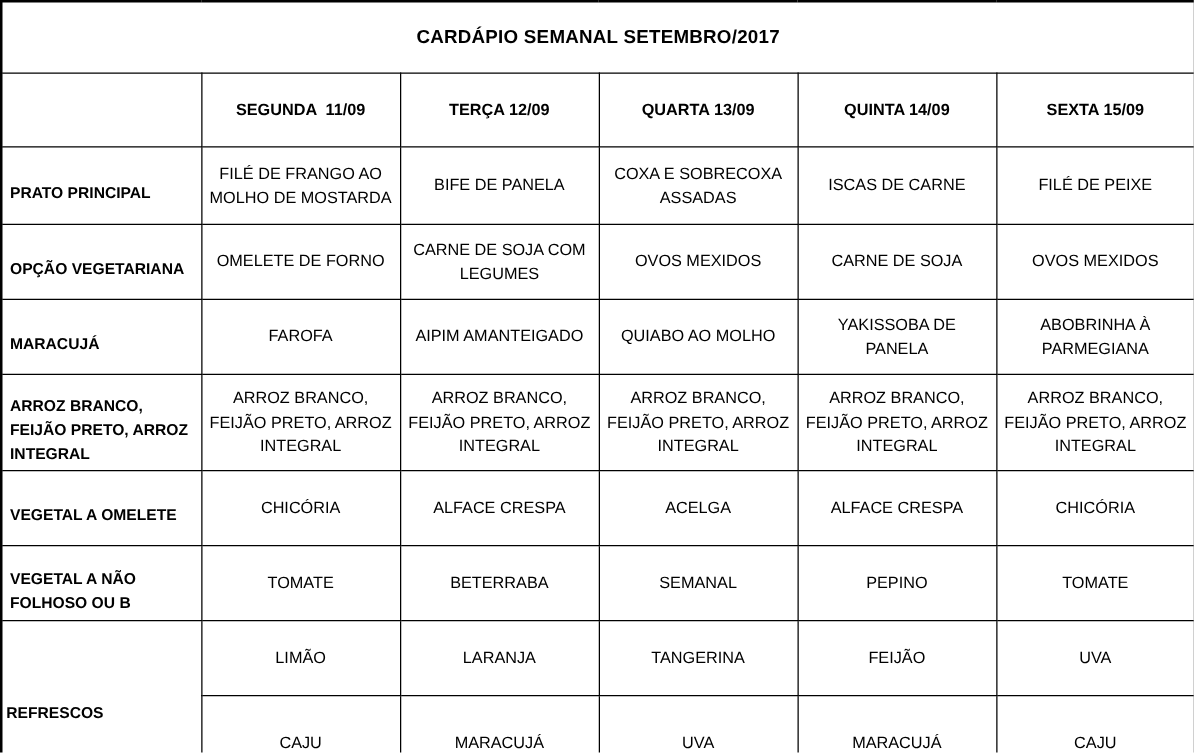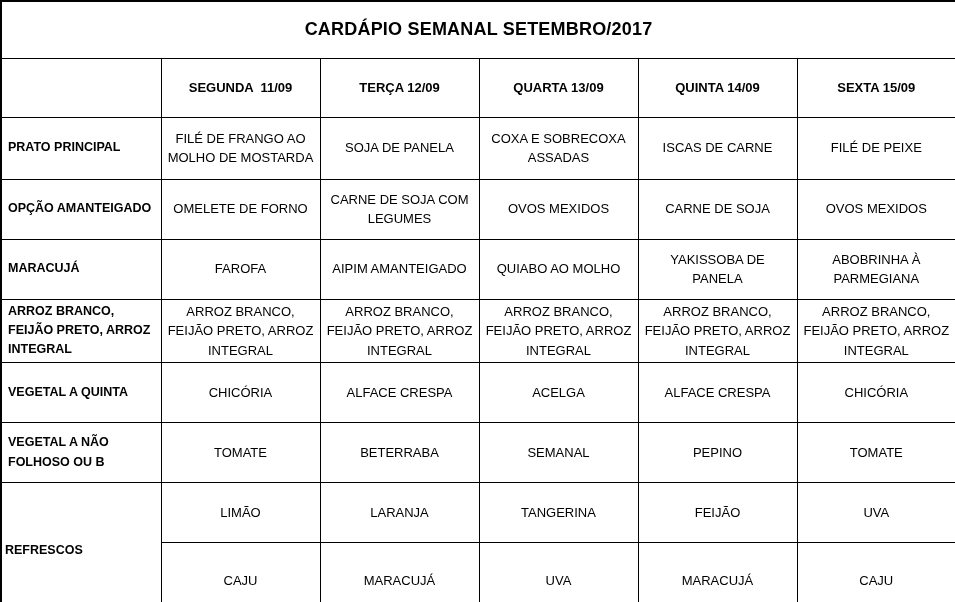--- a/index.html
+++ b/index.html
@@ -24,38 +24,38 @@
   }
   table.menu td {
     border: 1px solid #000000;
     vertical-align: middle;
     overflow: hidden;
     box-sizing: border-box;
   }
   td.title-cell {
     text-align: center;
     font-weight: bold;
-    font-size: 18px;
+    font-size: 15px;
     letter-spacing: 0.2px;
   }
   td.corner-cell {
     background: #ffffff;
   }
   td.hdr-cell {
     text-align: center;
     font-weight: bold;
     font-size: 13px;
     white-space: pre-wrap;
     padding: 0 4px;
   }
   td.label-cell {
     text-align: left;
     font-weight: bold;
     font-size: 12.5px;
-    padding: 2px 3px 2px 6px;
+    padding: 16px 3px 2px 6px;
     line-height: 1.55;
   }
   td.menu-cell {
     text-align: center;
     font-size: 13px;
     padding: 2px 5px;
     line-height: 1.5;
   }
 </style>
 </head>
@@ -82,28 +82,28 @@
       <td class="hdr-cell">SEGUNDA  11/09</td>
       <td class="hdr-cell">TERÇA 12/09</td>
       <td class="hdr-cell">QUARTA 13/09</td>
       <td class="hdr-cell">QUINTA 14/09</td>
       <td class="hdr-cell">SEXTA 15/09</td>
     </tr>
 
     <tr style="height:62px">
       <td class="label-cell">PRATO PRINCIPAL</td>
       <td class="menu-cell">FILÉ DE FRANGO AO MOLHO DE MOSTARDA</td>
-      <td class="menu-cell">SOJA DE PANELA</td>
+      <td class="menu-cell">BIFE DE PANELA</td>
       <td class="menu-cell">COXA E SOBRECOXA ASSADAS</td>
       <td class="menu-cell">ISCAS DE CARNE</td>
       <td class="menu-cell">FILÉ DE PEIXE</td>
     </tr>
 
     <tr style="height:60px">
-      <td class="label-cell">OPÇÃO AMANTEIGADO</td>
+      <td class="label-cell">OPÇÃO VEGETARIANA</td>
       <td class="menu-cell">OMELETE DE FORNO</td>
       <td class="menu-cell">CARNE DE SOJA COM LEGUMES</td>
       <td class="menu-cell">OVOS MEXIDOS</td>
       <td class="menu-cell">CARNE DE SOJA</td>
       <td class="menu-cell">OVOS MEXIDOS</td>
     </tr>
 
     <tr style="height:60px">
       <td class="label-cell">MARACUJÁ</td>
       <td class="menu-cell">FAROFA</td>
@@ -116,21 +116,21 @@
     <tr style="height:60px">
       <td class="label-cell">ARROZ BRANCO, FEIJÃO PRETO, ARROZ INTEGRAL</td>
       <td class="menu-cell">ARROZ BRANCO, FEIJÃO PRETO, ARROZ INTEGRAL</td>
       <td class="menu-cell">ARROZ BRANCO, FEIJÃO PRETO, ARROZ INTEGRAL</td>
       <td class="menu-cell">ARROZ BRANCO, FEIJÃO PRETO, ARROZ INTEGRAL</td>
       <td class="menu-cell">ARROZ BRANCO, FEIJÃO PRETO, ARROZ INTEGRAL</td>
       <td class="menu-cell">ARROZ BRANCO, FEIJÃO PRETO, ARROZ INTEGRAL</td>
     </tr>
 
     <tr style="height:60px">
-      <td class="label-cell">VEGETAL A QUINTA</td>
+      <td class="label-cell">VEGETAL A OMELETE</td>
       <td class="menu-cell">CHICÓRIA</td>
       <td class="menu-cell">ALFACE CRESPA</td>
       <td class="menu-cell">ACELGA</td>
       <td class="menu-cell">ALFACE CRESPA</td>
       <td class="menu-cell">CHICÓRIA</td>
     </tr>
 
     <tr style="height:60px">
       <td class="label-cell">VEGETAL A NÃO FOLHOSO OU B</td>
       <td class="menu-cell">TOMATE</td>

